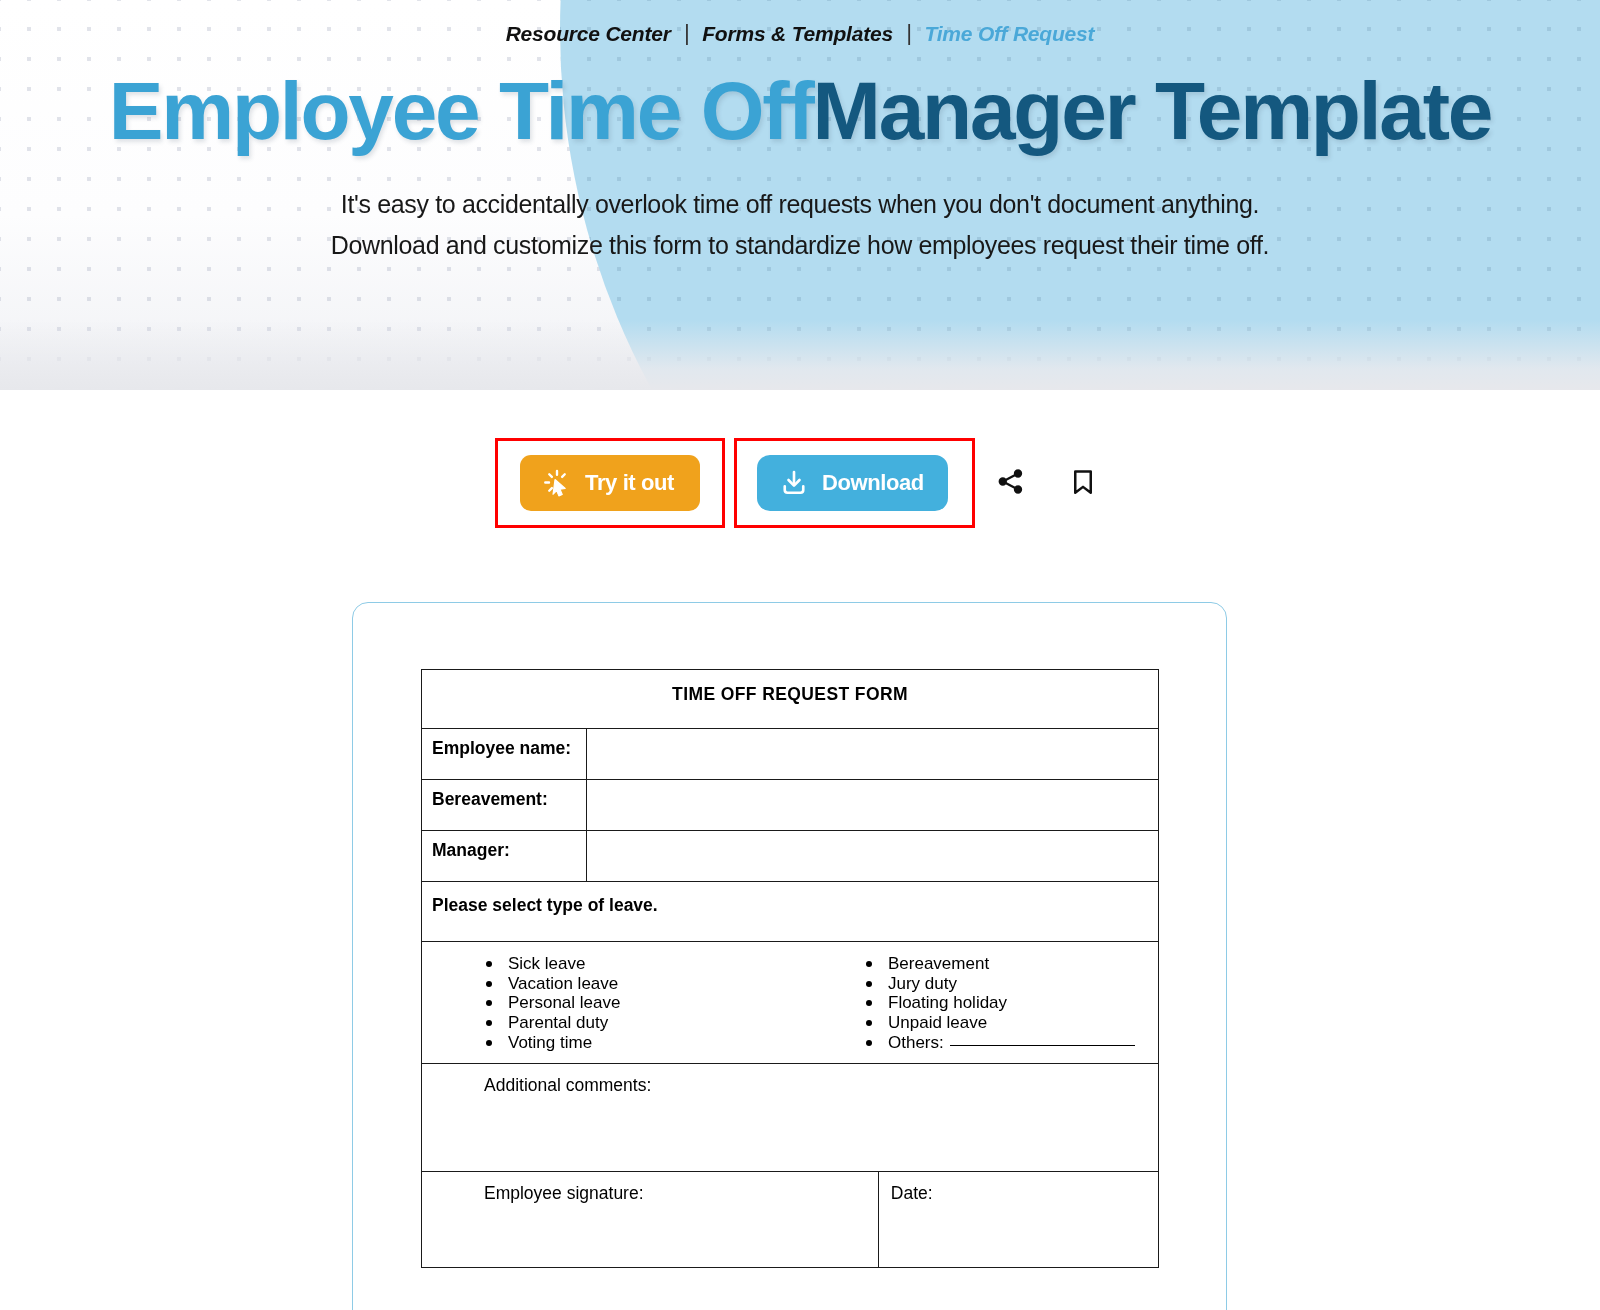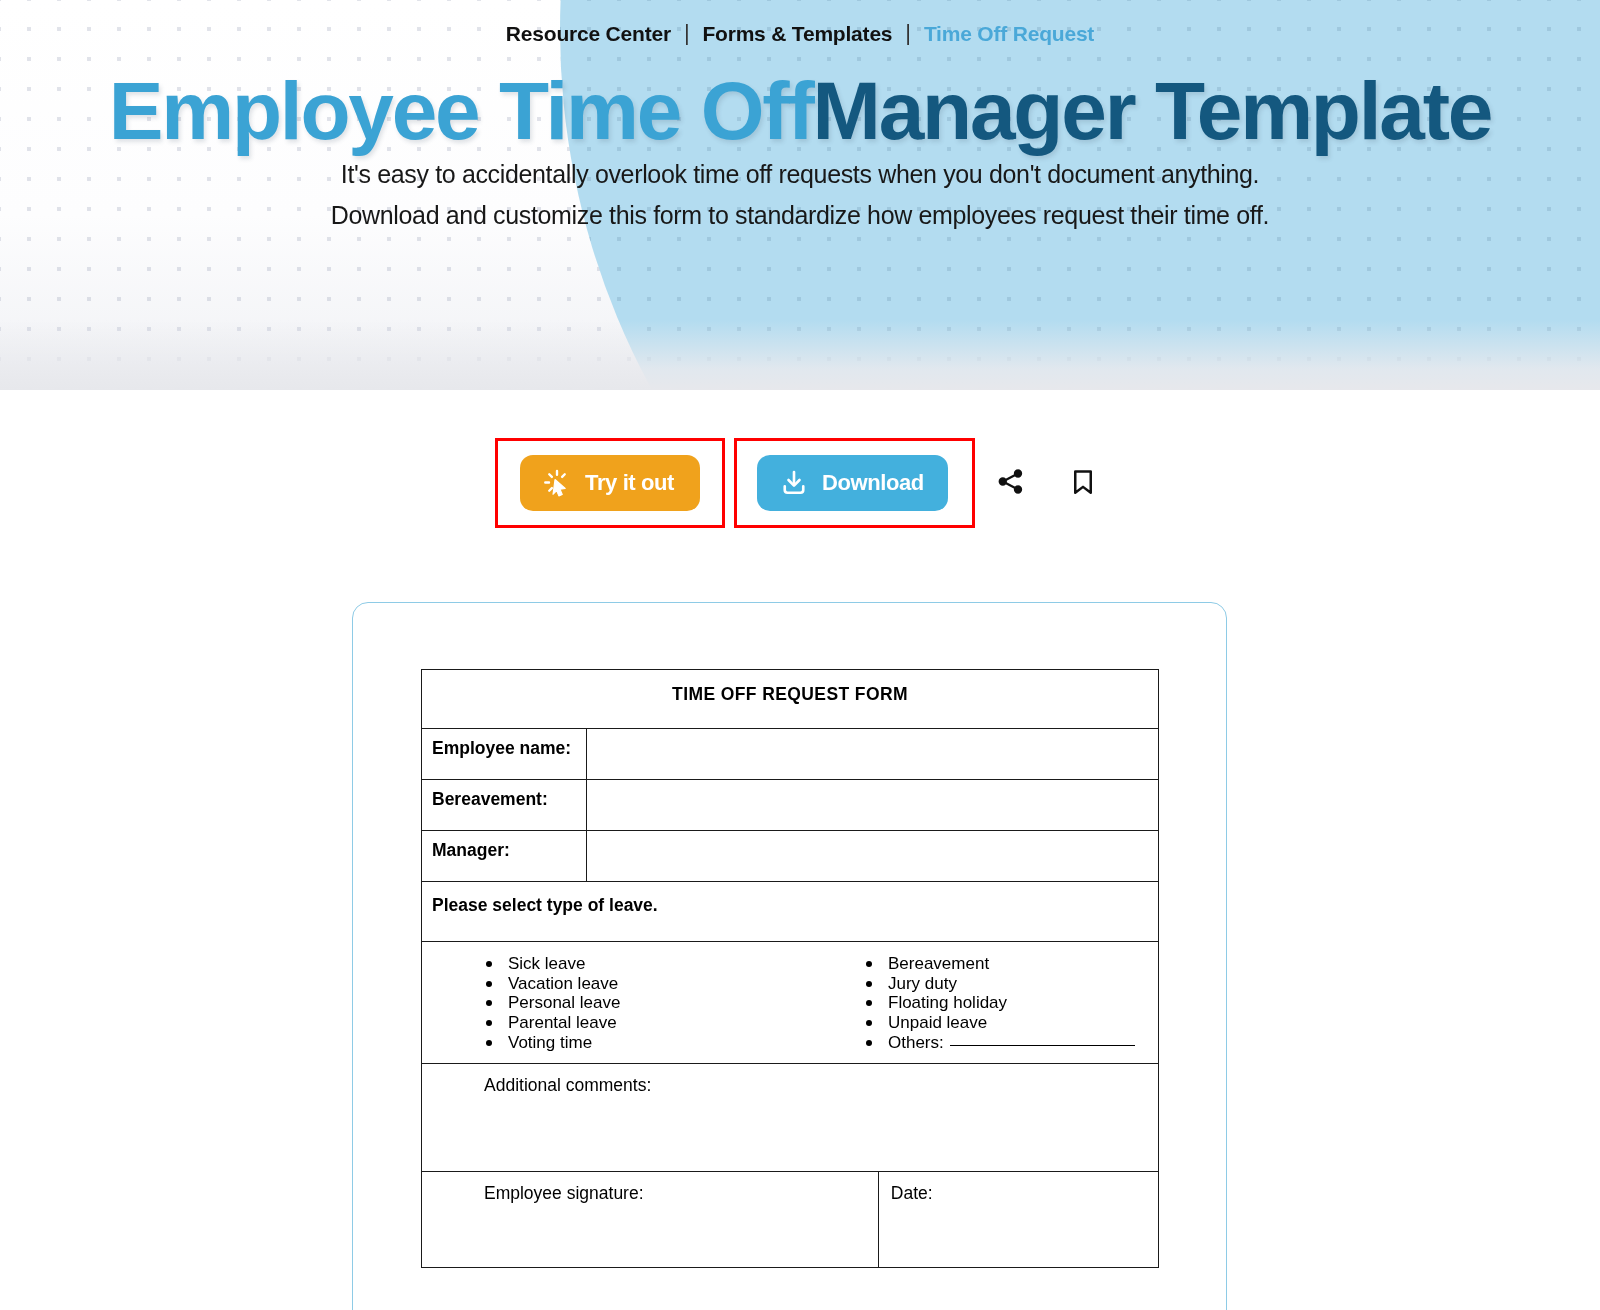--- a/index.html
+++ b/index.html
@@ -74,20 +74,21 @@
   .breadcrumb {
     font-size: 21px;
     font-weight: 700;
     letter-spacing: -0.2px;
     color: #111111;
     display: flex;
     justify-content: center;
     align-items: center;
     gap: 0px;
     line-height: 1;
+    font-style: italic;
   }
   .crumb { color: #111111; }
   .crumb.current { color: #4aa8d8; text-align: center; }
   .crumb-sep {
     color: #333;
     font-weight: 400;
     padding: 0 13px;
     font-size: 22px;
   }
 
@@ -99,20 +100,21 @@
     letter-spacing: -2.2px;
     line-height: 1.05;
     text-shadow: 2px 3px 4px rgba(60,80,100,0.16);
     white-space: nowrap;
   }
   .t-light { color: #3ba3d4; }
   .t-dark  { color: #14587f; }
 
   
   .subtitle {
+    margin-top: 30px;
     font-size: 25px;
     line-height: 1.64;
     color: #181818;
     letter-spacing: -0.35px;
     font-weight: 400;
   }
 
   
   .actions {
     position: relative;
@@ -141,21 +143,21 @@
     padding: 0 24px;
     height: 56px;
     font-family: "Liberation Sans", sans-serif;
     font-size: 22px;
     font-weight: 700;
     letter-spacing: -0.4px;
     color: #ffffff;
     cursor: pointer;
     white-space: nowrap;
   }
-  .btn-try { background: #f0a21c; padding-left: 22px; padding-right: 26px; }
+  .btn-try { background: #f0a21c; padding-left: 22px; padding-right: 26px; border-radius: 11px; }
   .btn-download { background: #43b0dd; padding-left: 22px; }
 
   .btn-icon { width: 30px; height: 30px; flex: 0 0 30px; display: block; }
 
   .icon-btn {
     background: none;
     border: none;
     cursor: pointer;
     width: 44px; height: 44px;
     display: flex; align-items: center; justify-content: center;
@@ -366,21 +368,21 @@
       <td class="ft-section" colspan="4">Please select type of leave.</td>
     </tr>
 
     <tr>
       <td class="leave-cell" colspan="4">
         <div class="leave-grid">
           <ul class="leave-col">
             <li>Sick leave</li>
             <li>Vacation leave</li>
             <li>Personal leave</li>
-            <li>Parental leave</li>
+            <li>Parental duty</li>
             <li>Voting time</li>
           </ul>
           <ul class="leave-col">
             <li>Bereavement</li>
             <li>Jury duty</li>
             <li>Floating holiday</li>
             <li>Unpaid leave</li>
             <li><span>Others:</span><span class="blank-line"></span></li>
           </ul>
         </div>

